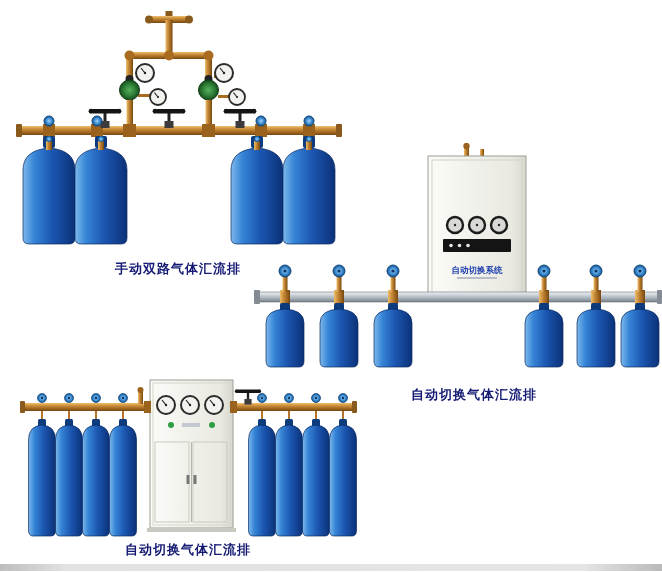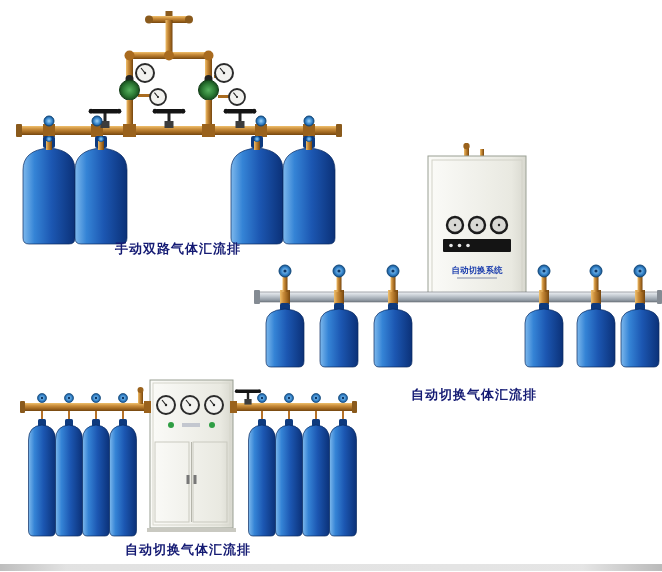--- a/index.html
+++ b/index.html
@@ -175,21 +175,21 @@
       <rect x="38" y="135" width="6" height="9" fill="url(#gBrassV)"></rect>
         <circle cx="41" cy="133" r="3" fill="url(#gWheel)"></circle>
       <rect x="90" y="135" width="6" height="9" fill="url(#gBrassV)"></rect>
         <circle cx="93" cy="133" r="3" fill="url(#gWheel)"></circle>
       <rect x="246" y="135" width="6" height="9" fill="url(#gBrassV)"></rect>
         <circle cx="249" cy="133" r="3" fill="url(#gWheel)"></circle>
       <rect x="298" y="135" width="6" height="9" fill="url(#gBrassV)"></rect>
         <circle cx="301" cy="133" r="3" fill="url(#gWheel)"></circle>
     </g>
   </svg>
-  <div class="caption" style="left:8px;top:240px;width:340px">手动双路气体汇流排</div>
+  <div class="caption" style="left:8px;top:260px;width:340px">手动双路气体汇流排</div>
 
   <svg class="product" style="left:250px;top:143px" width="412" height="242" viewBox="0 0 412 242">
 
     <g>
       <rect x="214" y="3" width="5" height="11" fill="url(#gBrassV)"></rect>
       <circle cx="216.5" cy="3" r="3.2" fill="#9a621c"></circle>
       <rect x="230" y="6" width="4" height="8" fill="url(#gBrassV)"></rect>
       <rect x="178" y="13" width="98" height="144" fill="url(#gCab)" stroke="#9aa094" stroke-width="1"></rect>
       <rect x="182" y="17" width="90" height="136" fill="none" stroke="#d2d2c8" stroke-width="1"></rect>
       <g>

